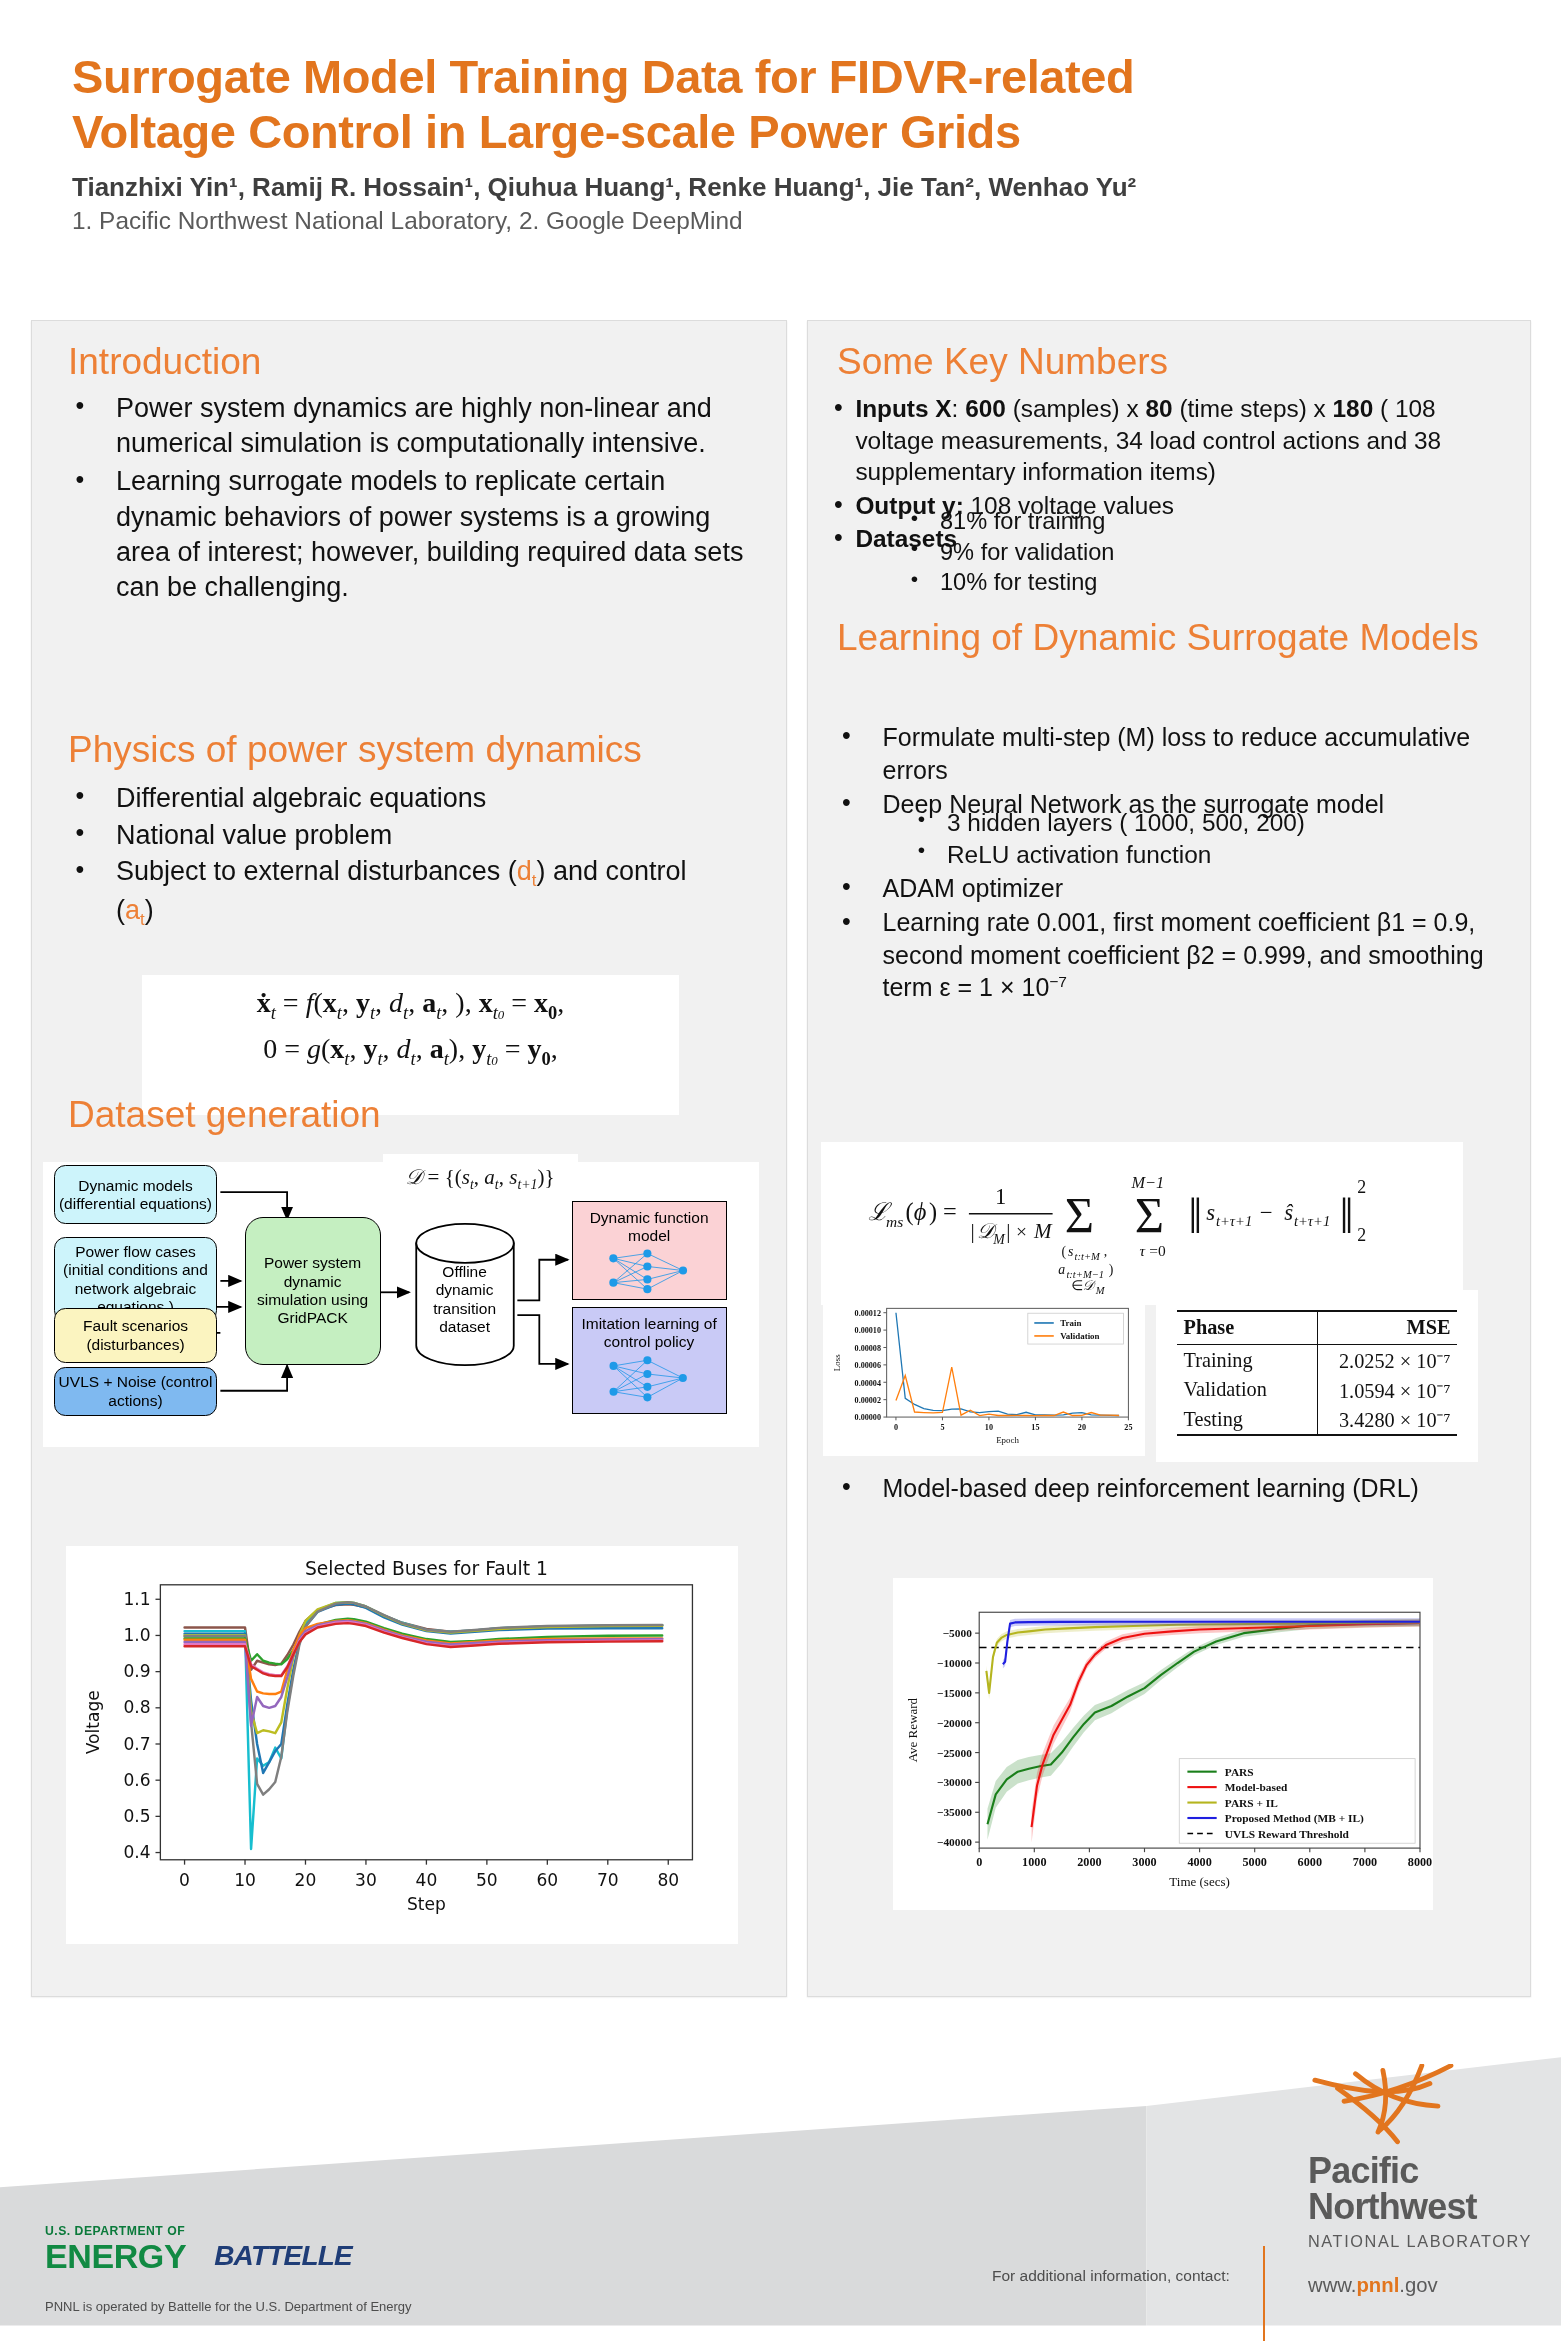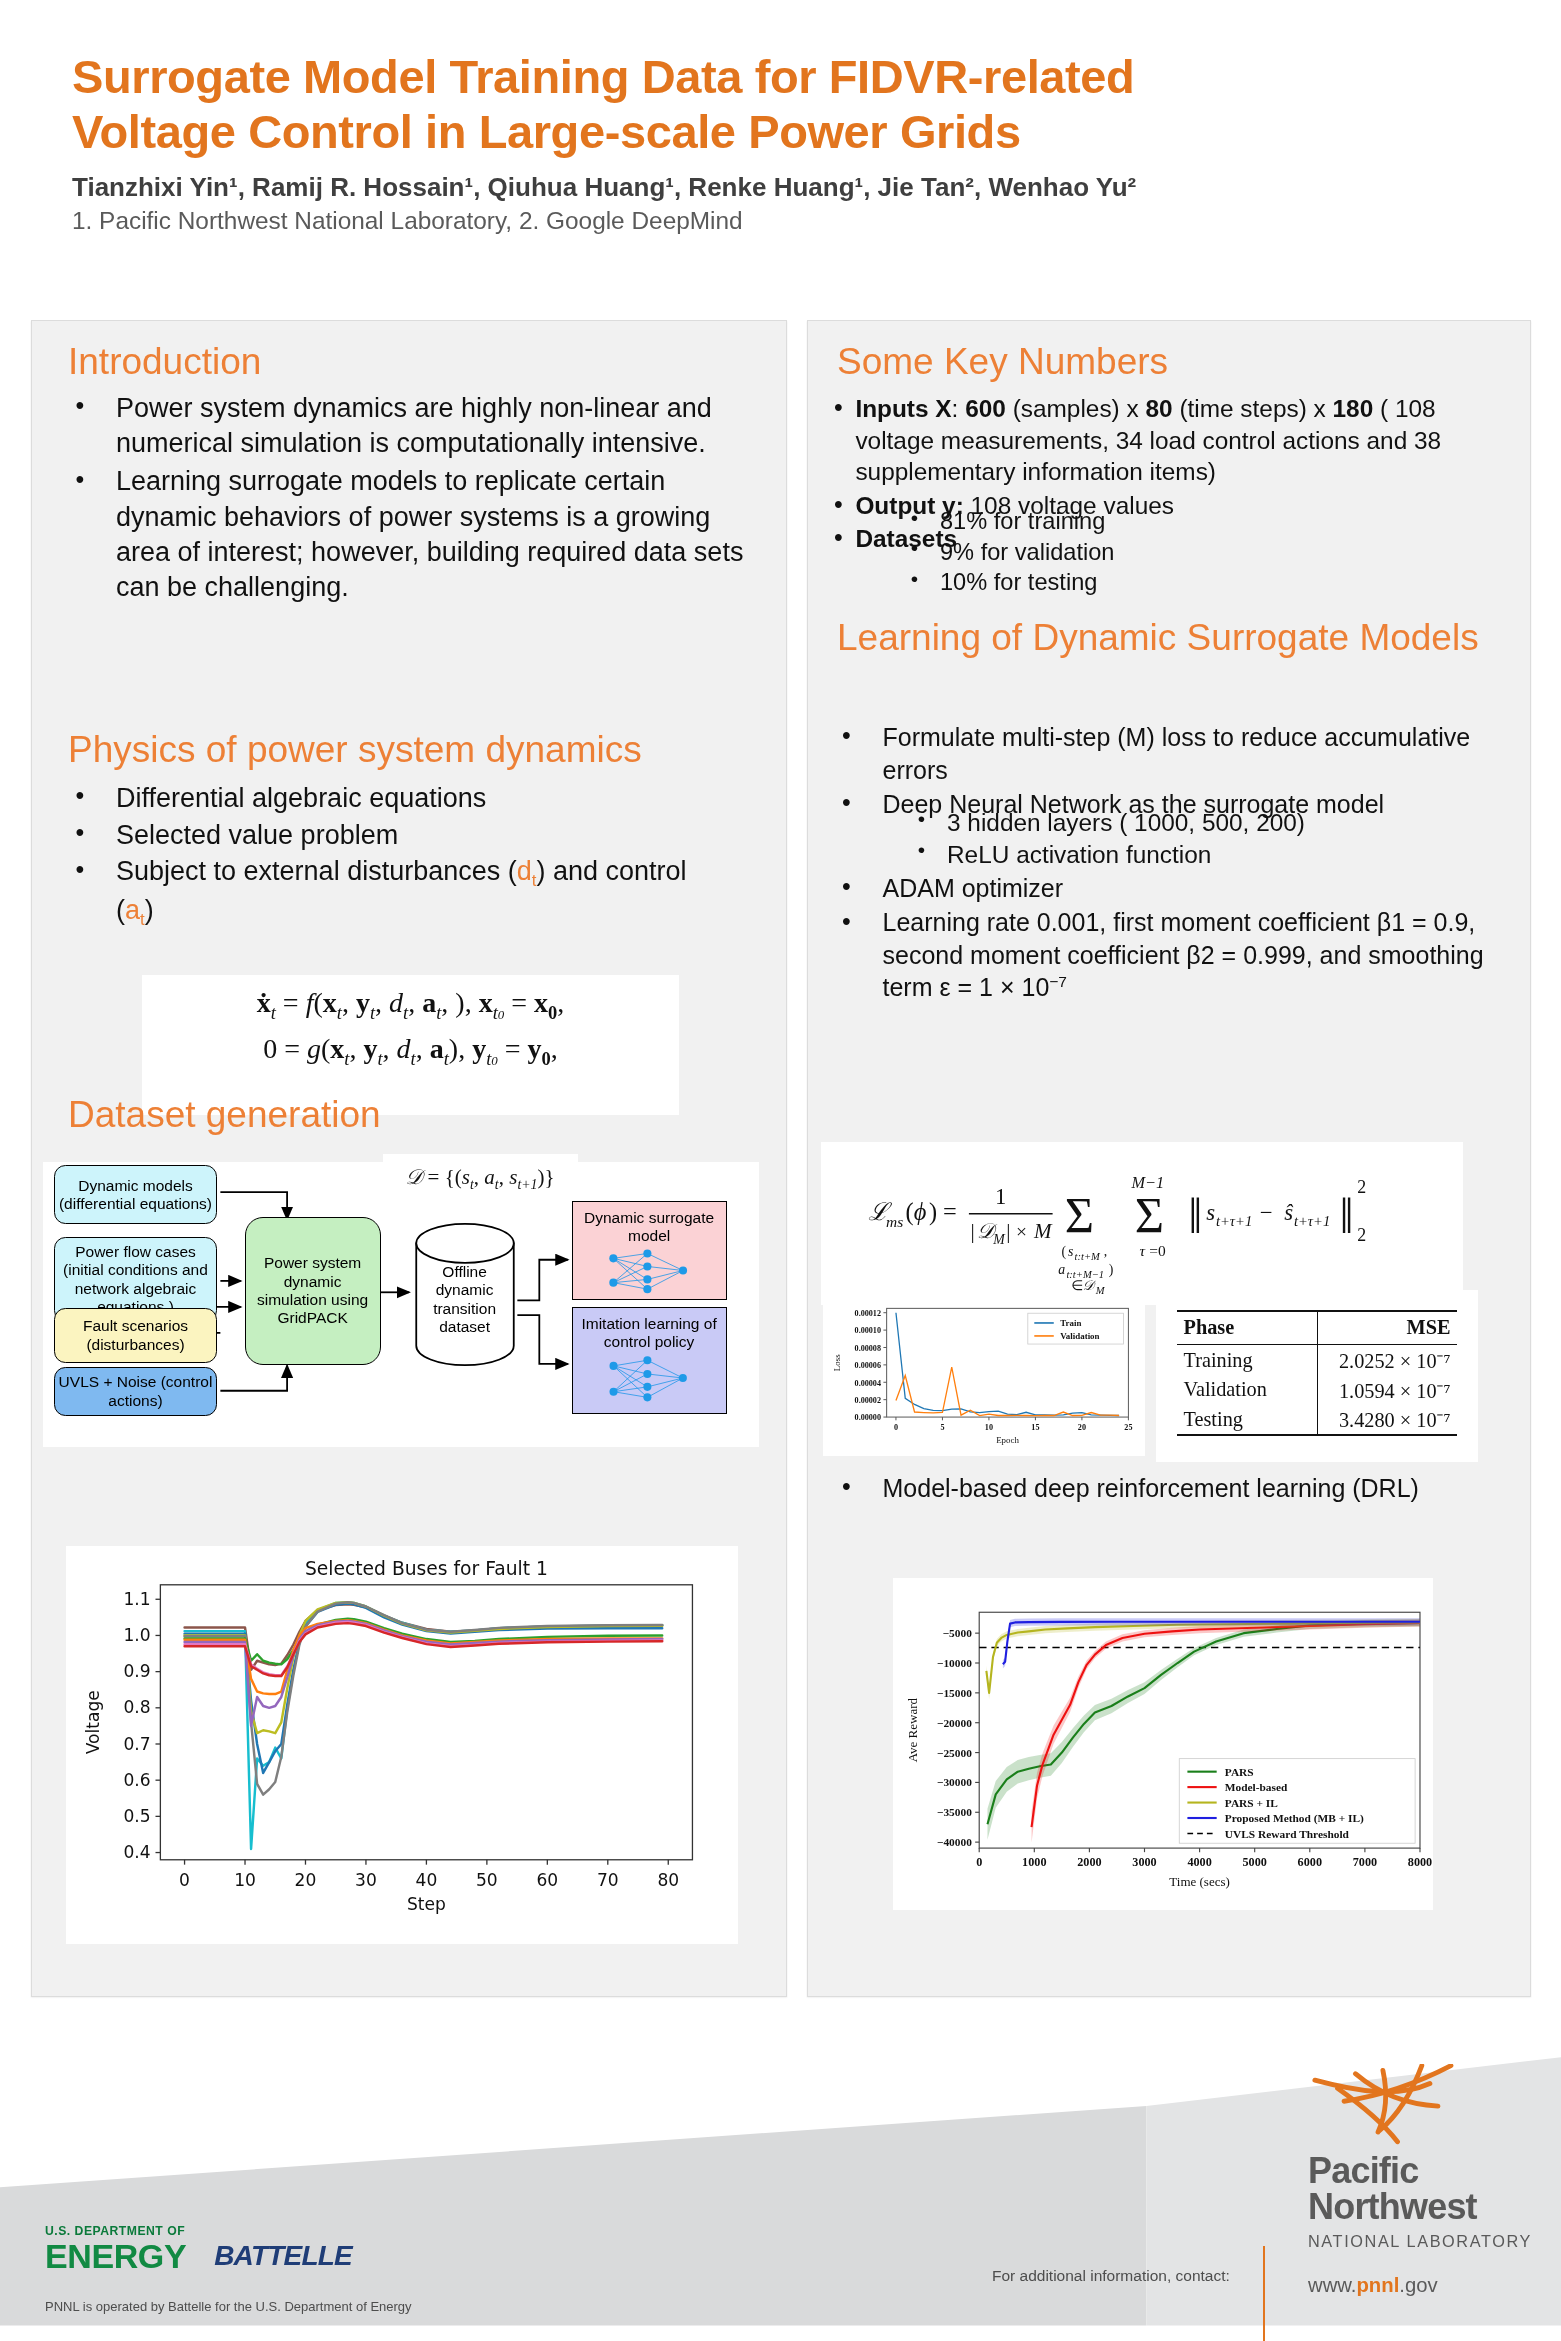--- a/index.html
+++ b/index.html
@@ -115,21 +115,21 @@
 
     <ul class="bl" style="position:absolute;left:29px;top:70px;width:716px;">
       <li style="width:651px;">Power system dynamics are highly non-linear and numerical simulation is computationally intensive.</li>
       <li style="width:707px;margin-top:3.3px;">Learning surrogate models to replicate certain dynamic behaviors of power systems is a growing area of interest; however, building required data sets can be challenging.</li>
     </ul>
 
     <div class="sec-head" style="position:absolute;left:36px;top:408px;">Physics of power system dynamics</div>
 
     <ul class="bl" style="position:absolute;left:29px;top:460px;width:716px;">
       <li>Differential algebraic equations</li>
-      <li>Selected value problem</li>
+      <li>National value problem</li>
       <li style="width:651px;">
         <span>Subject to external disturbances (</span><span class="orange"><span>d</span><span class="sub">t</span></span><span>) and control (</span><span class="orange"><span>a</span><span class="sub">t</span></span><span>)</span>
       </li>
     </ul>
 
     <div class="mathbox" style="position:absolute;left:110px;top:654px;width:537px;height:140px;padding-top:6px;">
       <div style="font-size:28px;line-height:1.55;">
         <span class="bvec">ẋ</span><span class="mth" style="font-size:.66em;vertical-align:sub;">t</span>
         = <span class="mth">f</span>(<span class="bvec">x</span><span class="mth" style="font-size:.66em;vertical-align:sub;">t</span>,
         <span class="bvec">y</span><span class="mth" style="font-size:.66em;vertical-align:sub;">t</span>,
@@ -204,21 +204,21 @@
 
       <div class="mathbox" style="position:absolute;left:340px;top:-8.1px;width:195px;height:57px;padding-top:11.4px;font-size:21px;">
         <span style="font-family:'Liberation Serif',serif;">
           <span style="font-style:italic;">𝒟</span> = {(<span style="font-style:italic;">s</span><span style="font-size:.66em;vertical-align:sub;font-style:italic;">t</span>,
           <span style="font-style:italic;">a</span><span style="font-size:.66em;vertical-align:sub;font-style:italic;">t</span>,
           <span style="font-style:italic;">s</span><span style="font-size:.66em;vertical-align:sub;font-style:italic;">t+1</span>)}
         </span>
       </div>
 
       <div class="dbox" style="left:529px;top:39px;width:155px;height:99px;background:#fbd2d5;flex-direction:column;justify-content:flex-start;padding-top:6.5px;">
-        <span>Dynamic surrogate model</span>
+        <span>Dynamic function model</span>
         <svg class="nn-svg" width="98" height="47" viewBox="0 0 120 58" style="margin-top:1.6px;">
           <g stroke="#2196e8" stroke-width="1" fill="none">
             <path d="M16,14 L58,8 M16,14 L58,24 M16,14 L58,40 M16,14 L58,52
                      M16,44 L58,8 M16,44 L58,24 M16,44 L58,40 M16,44 L58,52
                      M58,8 L102,29 M58,24 L102,29 M58,40 L102,29 M58,52 L102,29"></path>
           </g>
           <g fill="#1e9ae8">
             <circle cx="16" cy="14" r="5"></circle>
               <circle cx="16" cy="44" r="5"></circle>
             <circle cx="58" cy="8" r="5"></circle>

